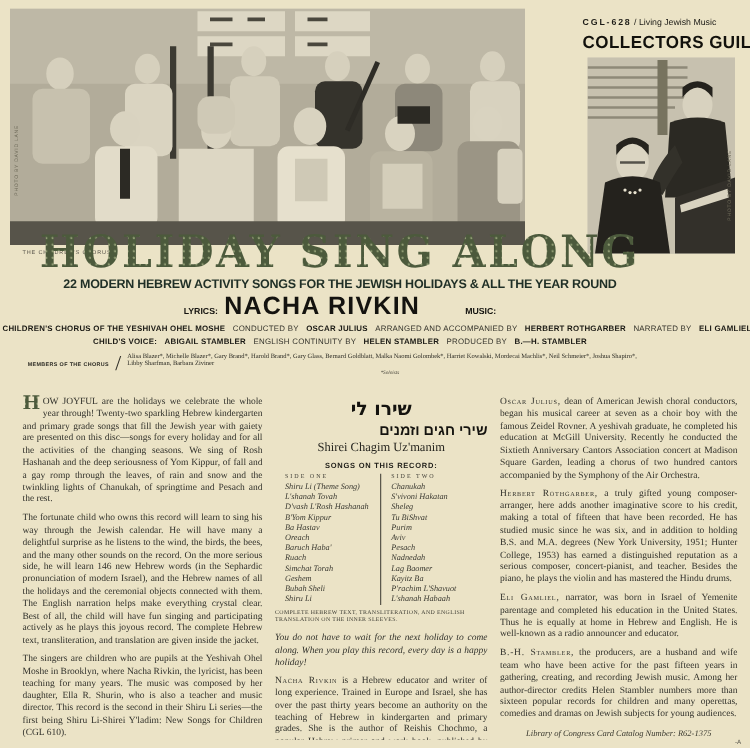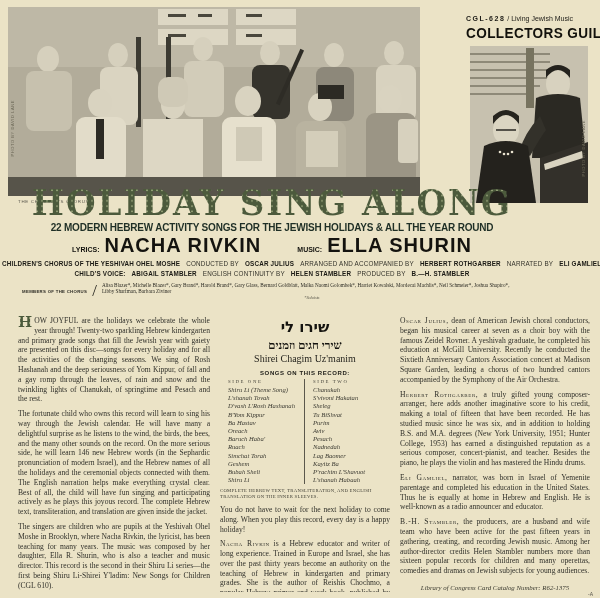--- a/index.html
+++ b/index.html
@@ -47,30 +47,30 @@
   .col { overflow:hidden; height:100%; }
   .col1 { flex:0 0 192px; }
   .col2 { flex:0 0 170px; }
   .col3 { flex:1 1 auto; display:flex; flex-direction:column; }
   .body-par { font-size:7.6px; line-height:9.8px; text-align:justify; color:#30302a; margin-bottom:5px; }
   .dropcap { float:left; font-size:15px; line-height:13px; padding-right:2px; }
   .lead-name { font-variant:small-caps; letter-spacing:.6px; }
 
   
   .heb-title { text-align:center; font-family:"DejaVu Sans",sans-serif; font-weight:bold; font-size:15px; line-height:22px; color:#14130f; direction:rtl; }
-  .heb-sub { text-align:center; font-family:Liberation Serif, serif; font-weight:bold; font-size:11.5px; color:#14130f; direction:rtl; margin-top:1px; }
+  .heb-sub { text-align:right; font-family:Liberation Sans, sans-serif; font-weight:bold; font-size:11.5px; color:#14130f; direction:rtl; margin-top:1px; }
   .translit { text-align:center; font-size:10px; color:#26251f; margin-top:2px; }
   .songs-heading { text-align:center; font-family:"Liberation Sans",sans-serif; font-weight:bold; font-size:6px; letter-spacing:.6px; color:#22211b; margin:6px 0 3px; }
   .songs-wrap { display:flex; }
   .songs-half { width:50%; padding:0 4px 0 8px; }
   .songs-half:first-child { border-right:1px solid #5b584c; }
   .side-label { font-size:4.8px; letter-spacing:1.6px; color:#45433a; margin-bottom:2px; }
   .song-item { font-size:6.6px; line-height:8.2px; font-style:italic; color:#3a3931; white-space:nowrap; }
   .sleeve-note { font-size:4.7px; letter-spacing:.3px; color:#3c3b32; margin-top:4px; line-height:6px; }
-  .holiday-note { font-size:7.6px; line-height:9.6px; text-align:justify; margin-top:5px; color:#30302a; }
+  .holiday-note { font-size:7.6px; line-height:9.6px; text-align:justify; margin-top:5px; color:#30302a;font-style:italic; }
 
   
   .loc-line { font-style:italic; font-size:6.8px; text-align:center; color:#3a392f; margin:3px 0; }
   .corner-mark { position:absolute; right:7px; bottom:1px; font-size:5px; color:#55534a; font-family:"Liberation Sans",sans-serif; }
 </style>
 </head>
 <body>
 
 <div class="photo-left">
   <svg width="412" height="189" viewBox="0 0 412 189">
@@ -176,21 +176,20 @@
 <div class="vcredit right">PHOTO BY DAVID LANE</div>
 
 <div class="title-block">
   <div class="main-title ornate">HOLIDAY SING ALONG</div>
   <div class="subtitle">22 MODERN HEBREW ACTIVITY SONGS FOR THE JEWISH HOLIDAYS &amp; ALL THE YEAR ROUND</div>
   <div class="names-row">
     <span class="small-label">LYRICS:</span>
     <span class="big-name">NACHA RIVKIN</span>
     <span class="gap"></span>
     <span class="small-label">MUSIC:</span>
-    <span class="big-name">ELLA SHURIN</span>
   </div>
   <div class="credit-line">
     <span class="sb">CHILDREN'S CHORUS OF THE YESHIVAH OHEL MOSHE</span>
     <span class="sr">CONDUCTED BY</span>
     <span class="sb">OSCAR JULIUS</span>
     <span class="sr">ARRANGED AND ACCOMPANIED BY</span>
     <span class="sb">HERBERT ROTHGARBER</span>
     <span class="sr">NARRATED BY</span>
     <span class="sb">ELI GAMLIEL</span>
   </div>

